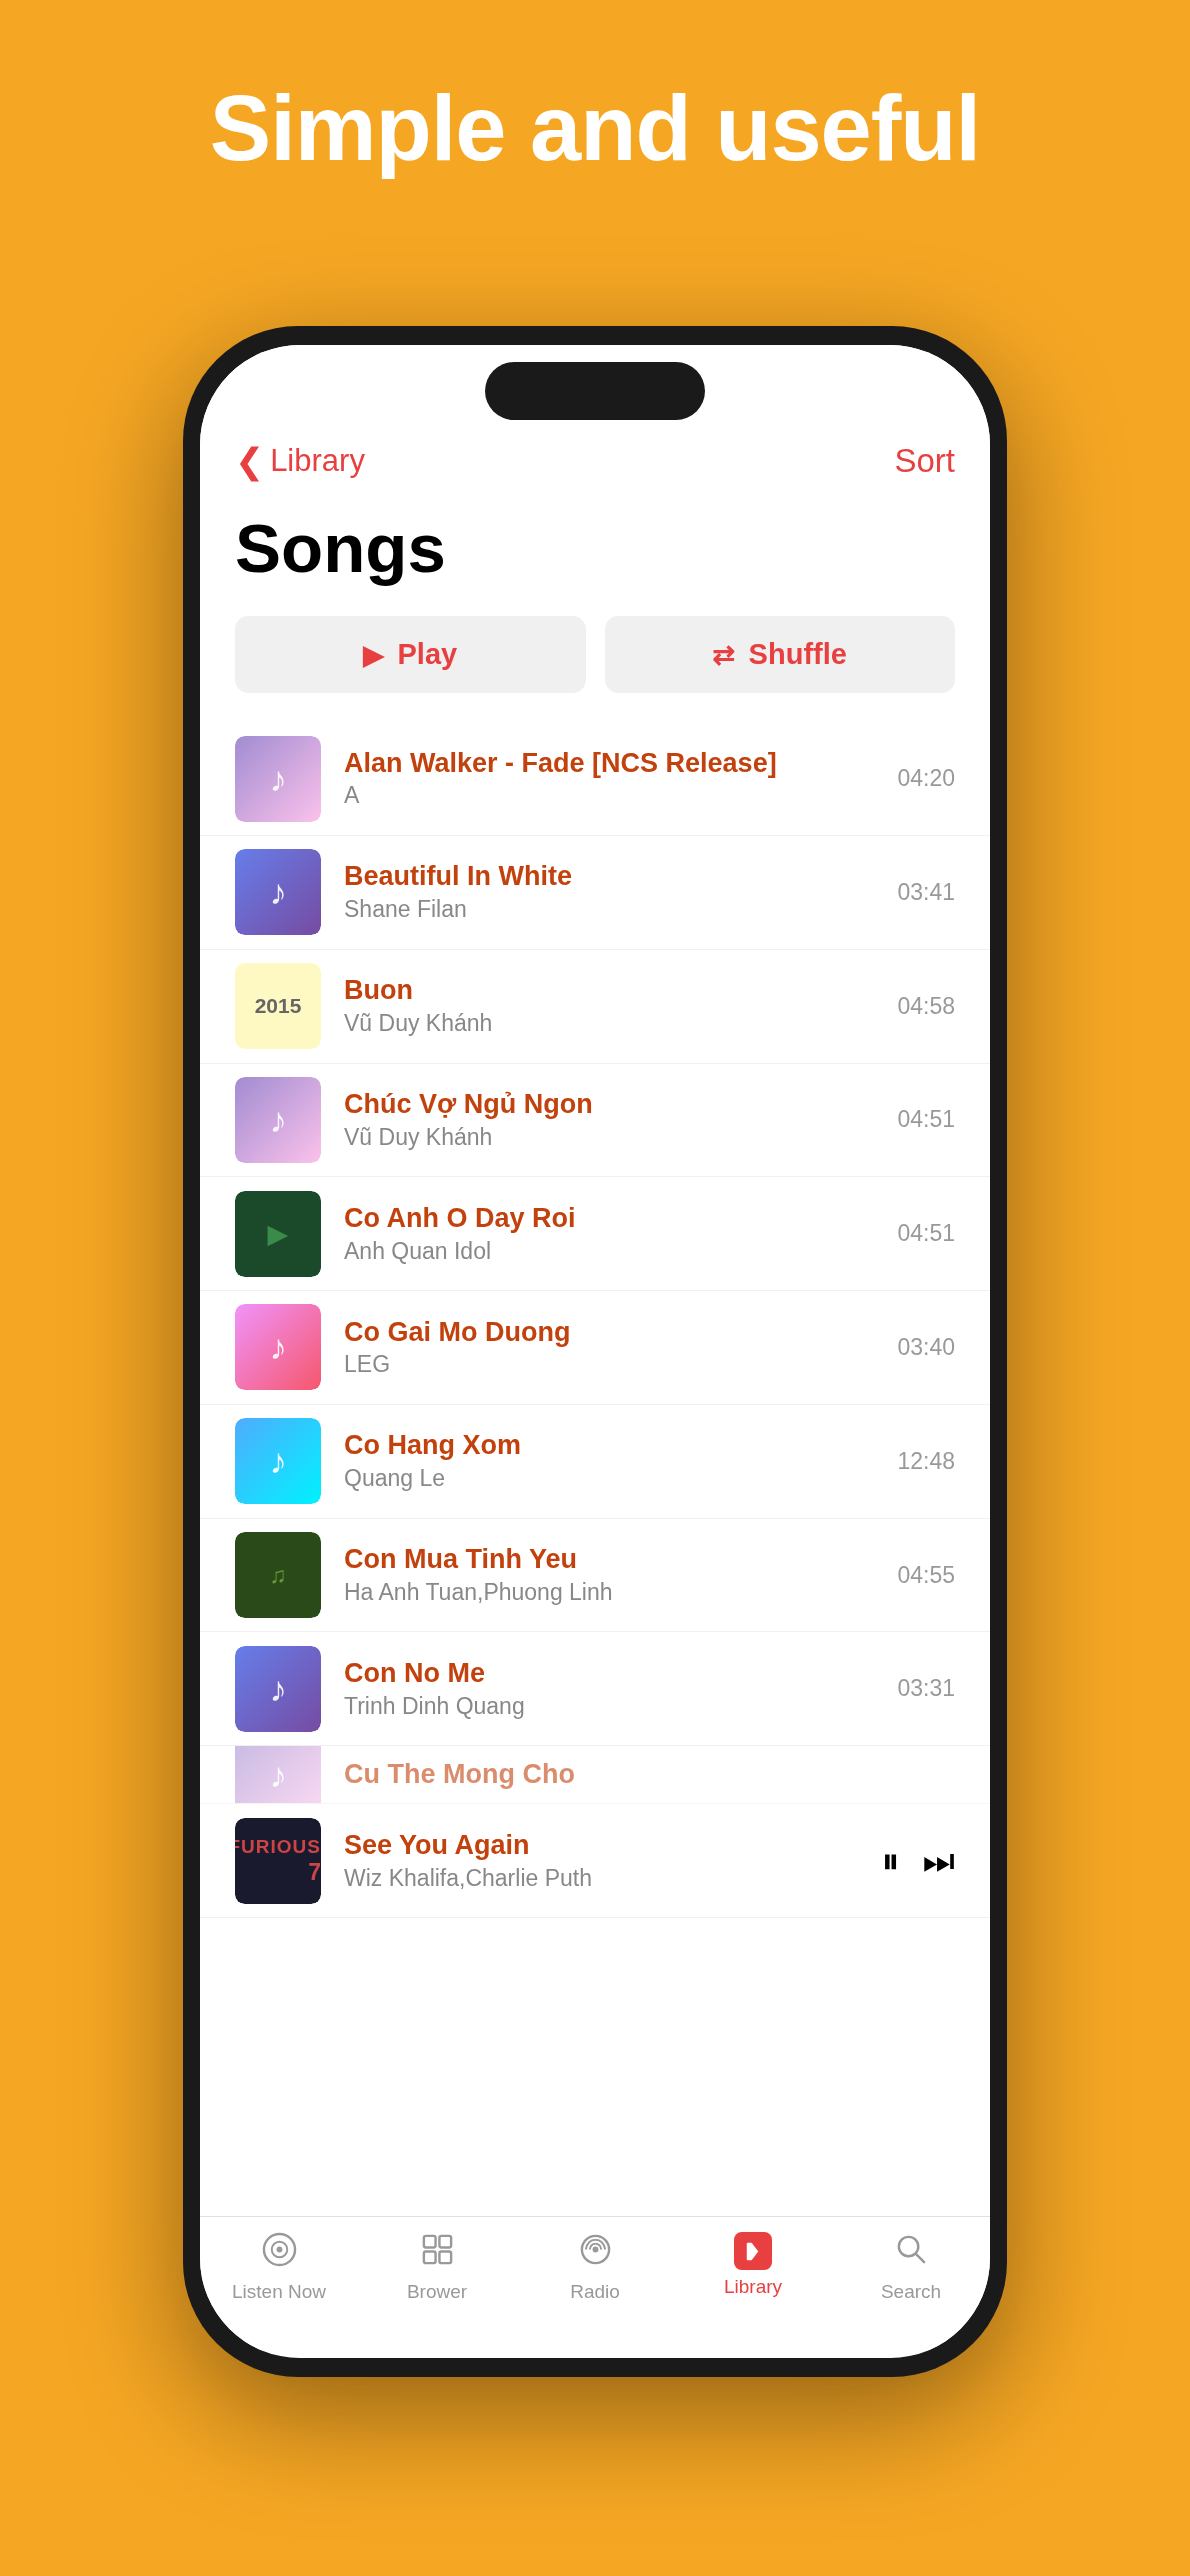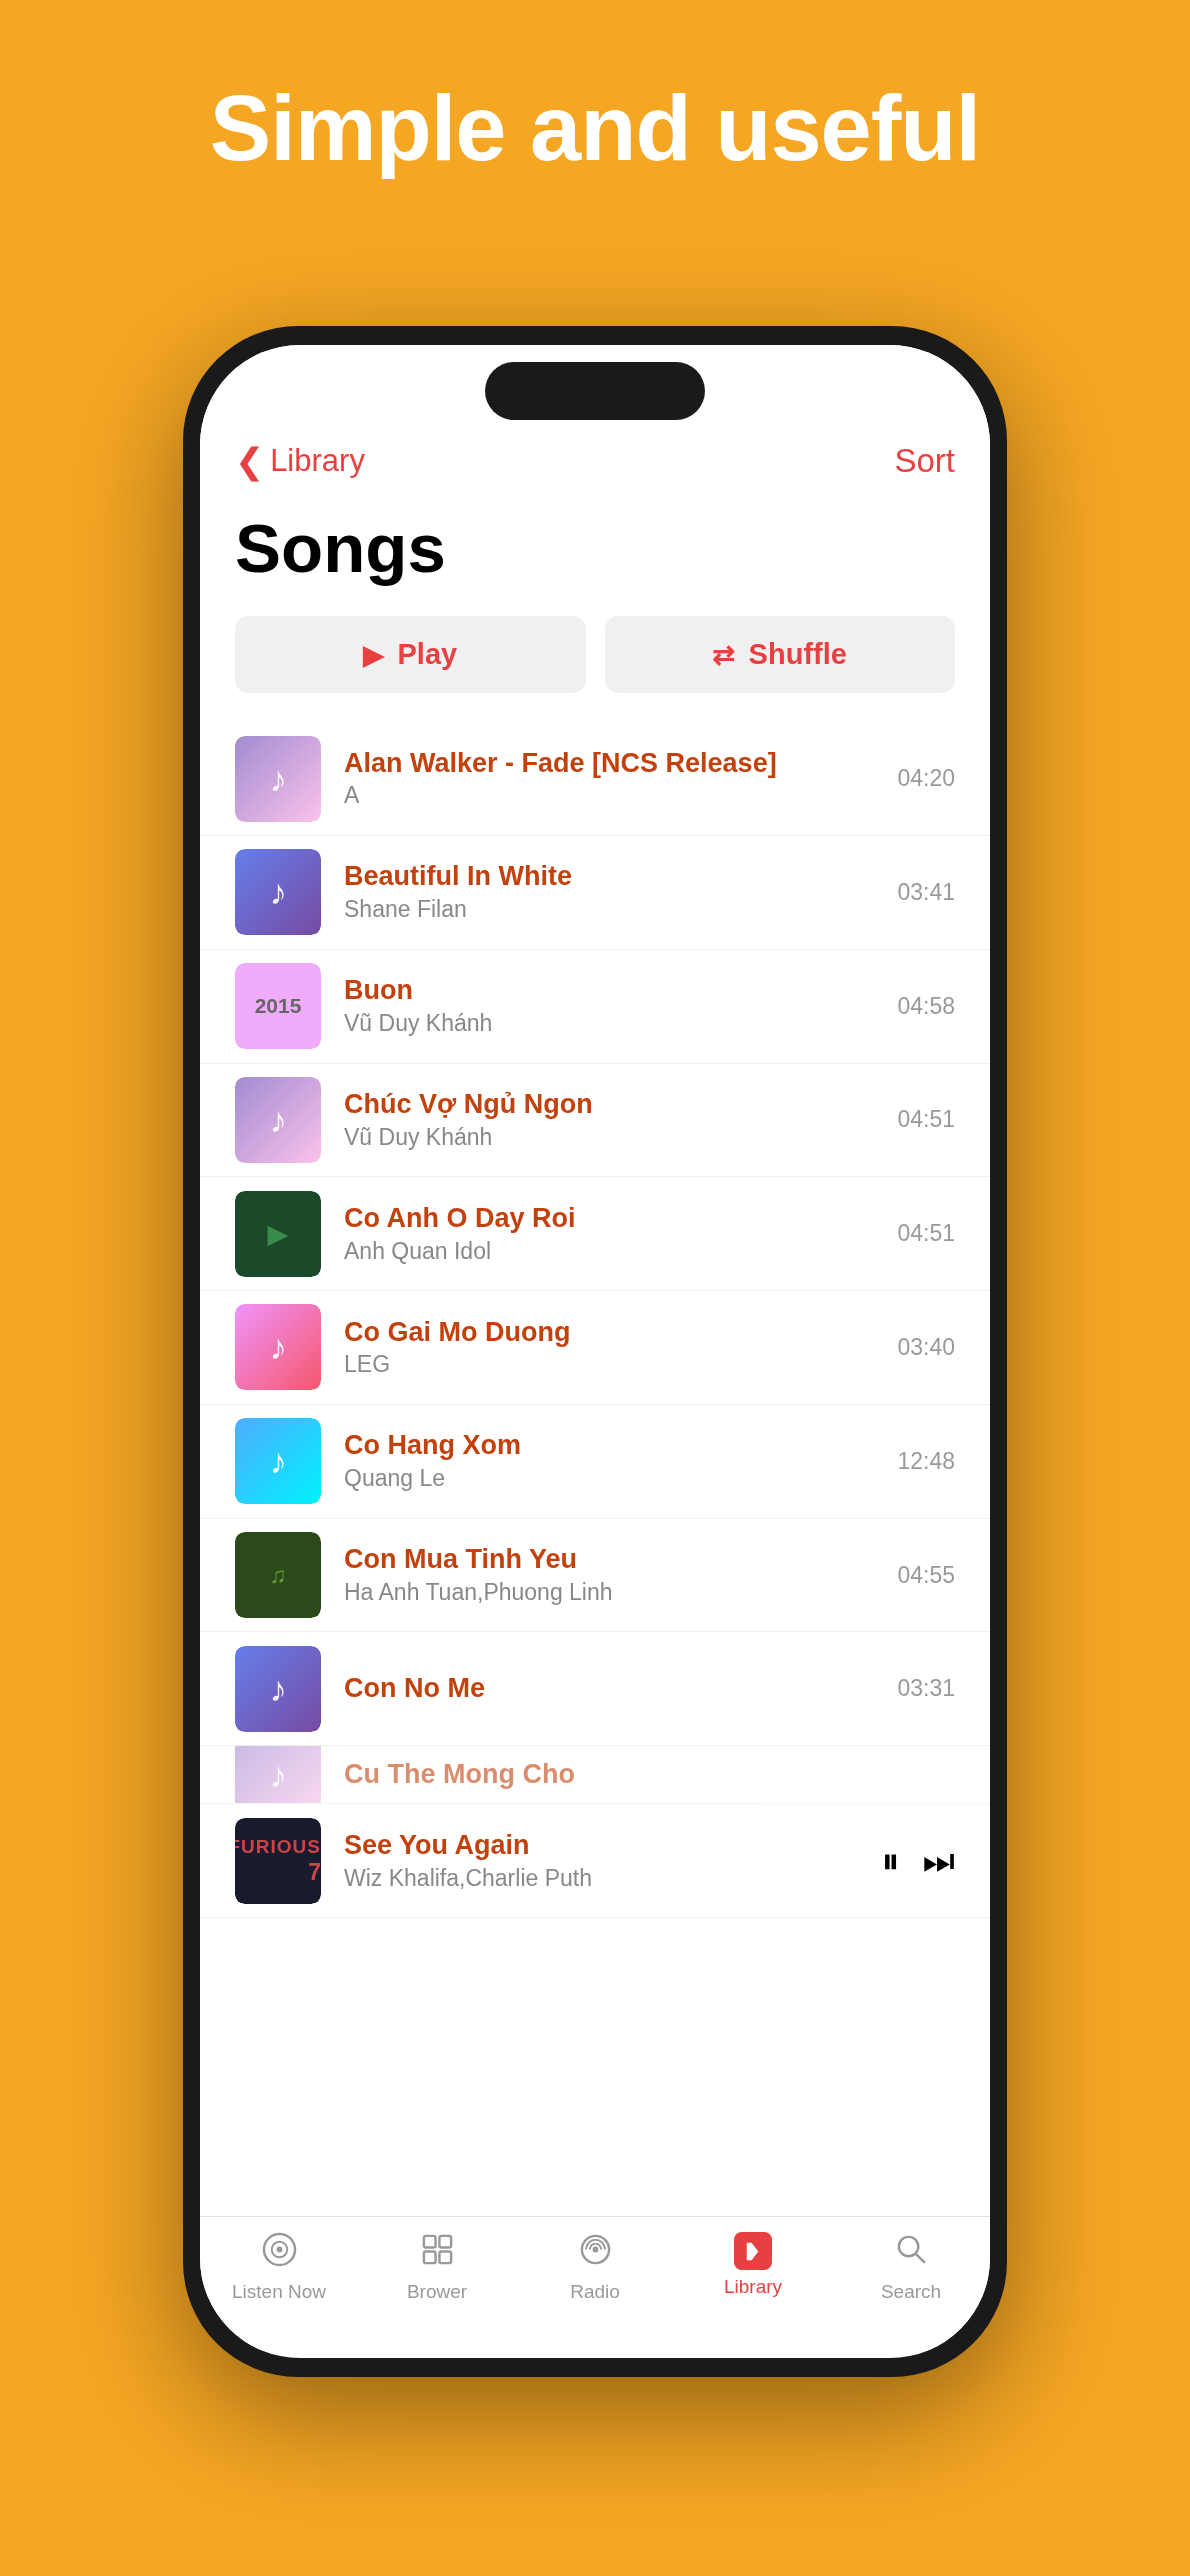--- a/index.html
+++ b/index.html
@@ -328,21 +328,21 @@
             </div>
             <div class="song-info">
               <div class="song-title">Beautiful In White</div>
               <div class="song-artist">Shane Filan</div>
             </div>
             <div class="song-duration">03:41</div>
           </div>
 
           <div class="song-item">
             <div class="song-thumb">
-              <div class="song-thumb-gradient buon-thumb" style="width:86px;height:86px;background:#f0abfc;border-radius:9.6px;">
+              <div class="song-thumb-gradient buon-thumb" style="width:86px;height:86px;background:#fef9c3;border-radius:9.6px;">
                 <span style="color:#666;font-size:21px;">2015</span>
               </div>
             </div>
             <div class="song-info">
               <div class="song-title">Buon</div>
               <div class="song-artist">Vũ Duy Khánh</div>
             </div>
             <div class="song-duration">04:58</div>
           </div>
 
@@ -412,20 +412,21 @@
           </div>
 
           <div class="song-item">
             <div class="song-thumb">
               <div class="song-thumb-gradient grad-blue-purple" style="width:86px;height:86px;">
                 <span>♪</span>
               </div>
             </div>
             <div class="song-info">
               <div class="song-title">Con No Me</div>
+              <div class="song-artist">Trinh Dinh Quang</div>
             </div>
             <div class="song-duration">03:31</div>
           </div>
 
           <div class="song-item" style="opacity:0.6;height:58px;overflow:hidden;">
             <div class="song-thumb">
               <div class="song-thumb-gradient grad-purple-pink" style="width:86px;height:86px;">
                 <span>♪</span>
               </div>
             </div>

